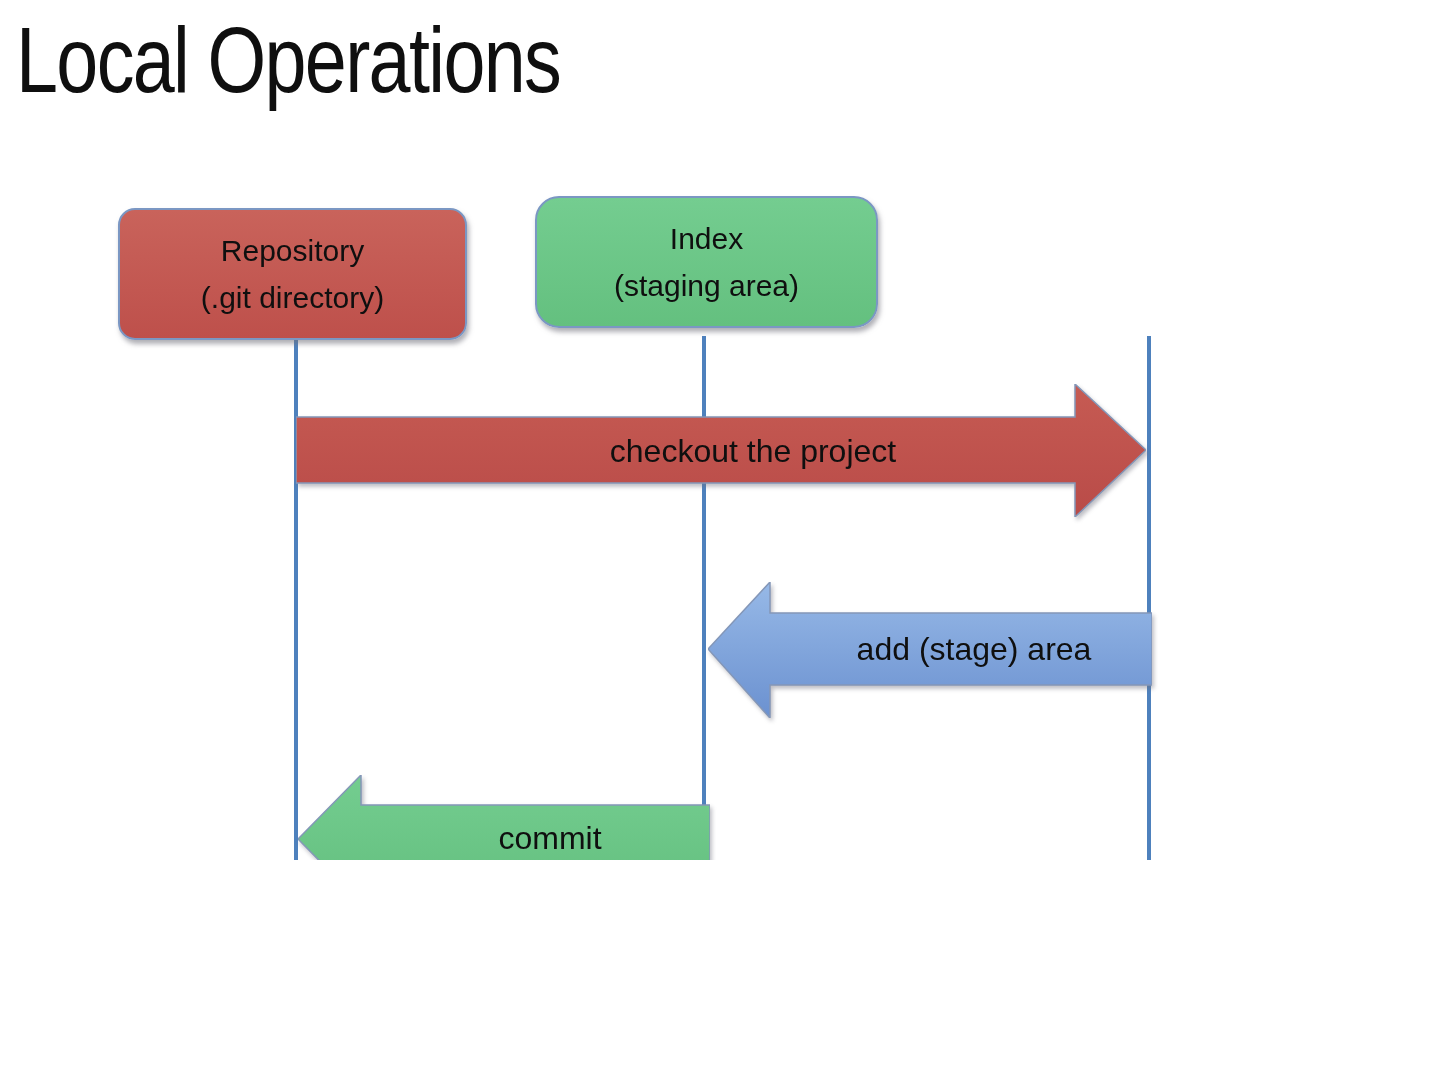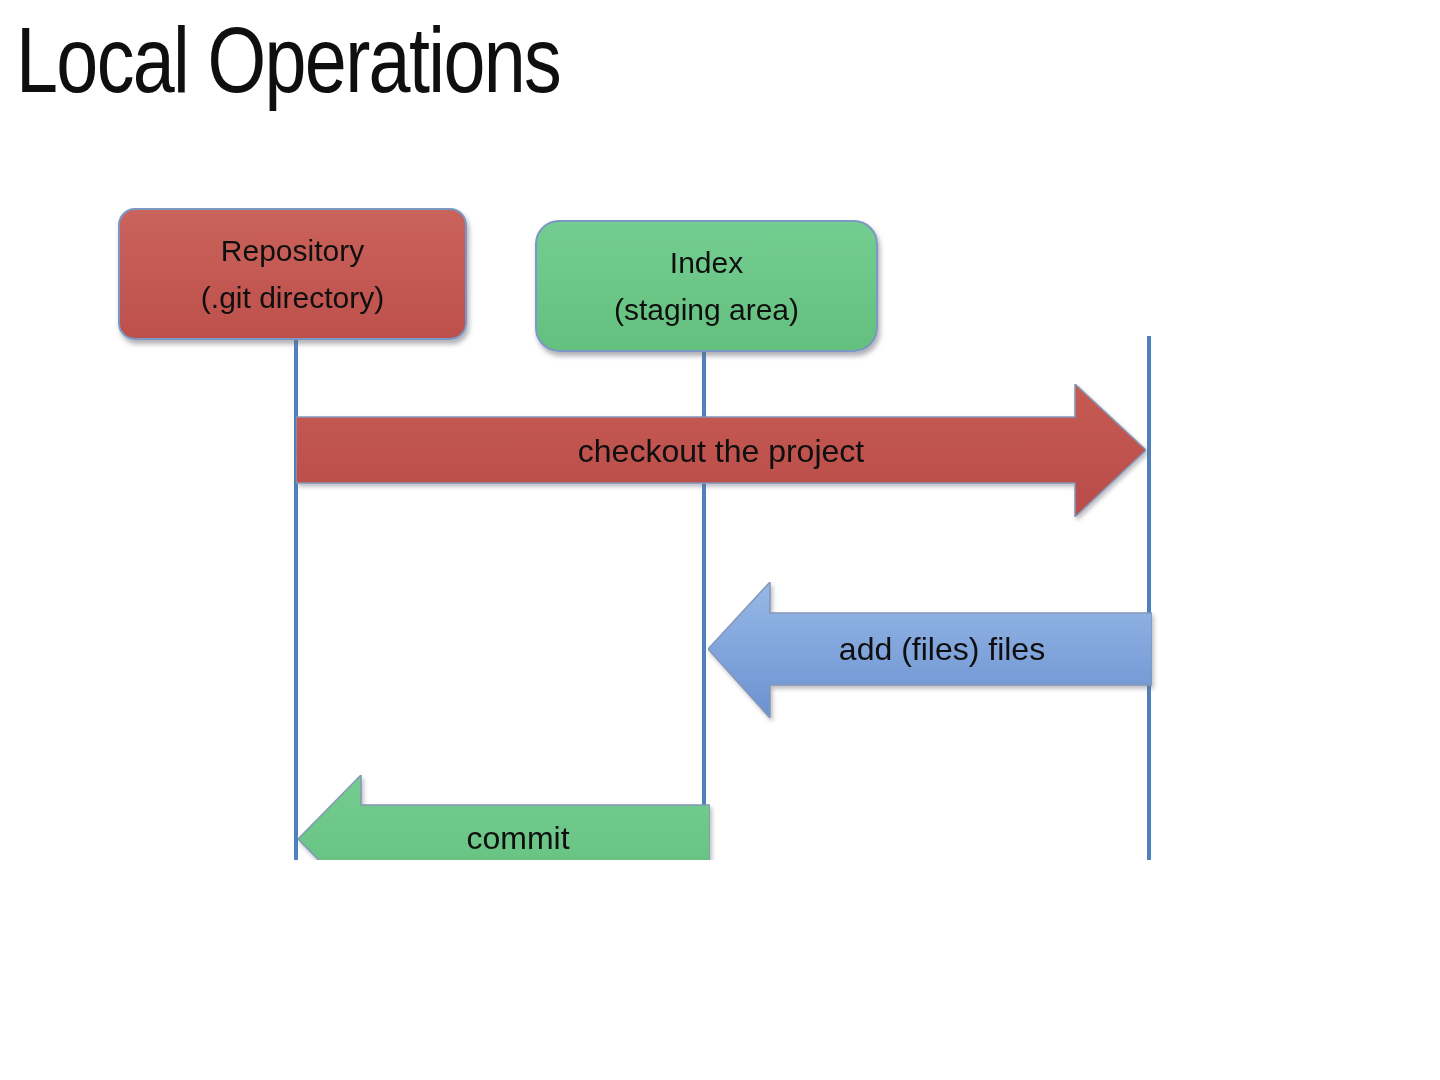--- a/index.html
+++ b/index.html
@@ -52,21 +52,21 @@
     color: var(--text, #0a0a0a);
     text-align: center;
     white-space: pre-line;
   }
   #box-repository {
     left: 118px; top: 208px; width: 349px; height: 132px;
     background: linear-gradient(to bottom, var(--repo-box-top, #c9635b), var(--repo-box-bottom, #be504b));
     border-radius: 17px;
   }
   #box-index {
-    left: 535px; top: 220px; width: 343px; height: 132px;
+    left: 535px; top: 196px; width: 343px; height: 132px;
     background: linear-gradient(to bottom, var(--index-box-top, #74cd90), var(--index-box-bottom, #64c07f));
   }
   #box-working {
     left: 1012px; top: 207px; width: 275px; height: 131px;
     background: linear-gradient(to bottom, var(--working-box-top, #99bceb), var(--working-box-bottom, #4f7dc4));
   }
   .arrow-svg {
     position: absolute;
     z-index: 2;
     filter: drop-shadow(2px 3px 2px rgba(110,110,125,0.45));
@@ -78,20 +78,21 @@
   }
   .arrow-label {
     position: absolute;
     z-index: 4;
     display: flex;
     align-items: center;
     justify-content: center;
     font-size: 32px;
     color: var(--text, #0a0a0a);
     white-space: nowrap;
+    margin-left: 32px;
   }
   #label-checkout { left: 296px; top: 419px; width: 850px; height: 64px; }
   #label-add      { left: 708px; top: 613px; width: 444px; height: 72px; padding-left: 24px; box-sizing: border-box; }
   #label-commit   { left: 298px; top: 805px; width: 412px; height: 67px; padding-left: 28px; box-sizing: border-box; }
 </style>
 </head>
 <body>
 
 <div id="page">
 
@@ -123,21 +124,21 @@
 
   <svg class="arrow-svg" style="left:708px; top:582px;" width="444" height="136" viewBox="0 0 444 136">
     <defs>
       <linearGradient id="grad-blue" x1="0" y1="0" x2="0" y2="1">
         <stop offset="0" style="stop-color: var(--arrow-blue-top, #97b9e7);"></stop>
         <stop offset="1" style="stop-color: var(--arrow-blue-bottom, #6b91d0);"></stop>
       </linearGradient>
     </defs>
     <polygon class="arrow-shape" fill="url(#grad-blue)" points="0,67 62,0 62,31 444,31 444,103 62,103 62,136"></polygon>
   </svg>
-  <div class="arrow-label" id="label-add">add (files) files</div>
+  <div class="arrow-label" id="label-add">add (stage) area</div>
 
   <svg class="arrow-svg" style="left:298px; top:775px;" width="412" height="128" viewBox="0 0 412 128">
     <defs>
       <linearGradient id="grad-green" x1="0" y1="0" x2="0" y2="1">
         <stop offset="0" style="stop-color: var(--arrow-green-top, #74cd90);"></stop>
         <stop offset="1" style="stop-color: var(--arrow-green-bottom, #63bf7e);"></stop>
       </linearGradient>
     </defs>
     <polygon class="arrow-shape" fill="url(#grad-green)" points="0,64 63,0 63,30 412,30 412,97 63,97 63,128"></polygon>
   </svg>

